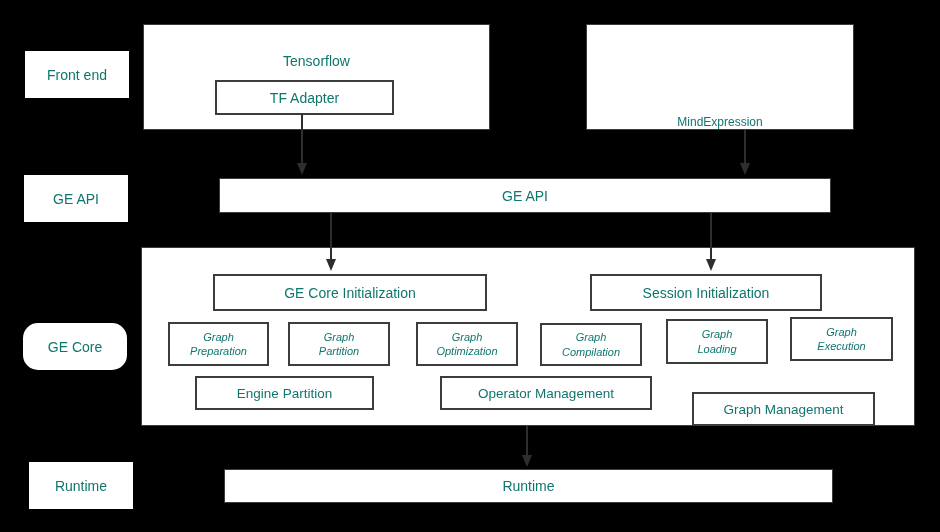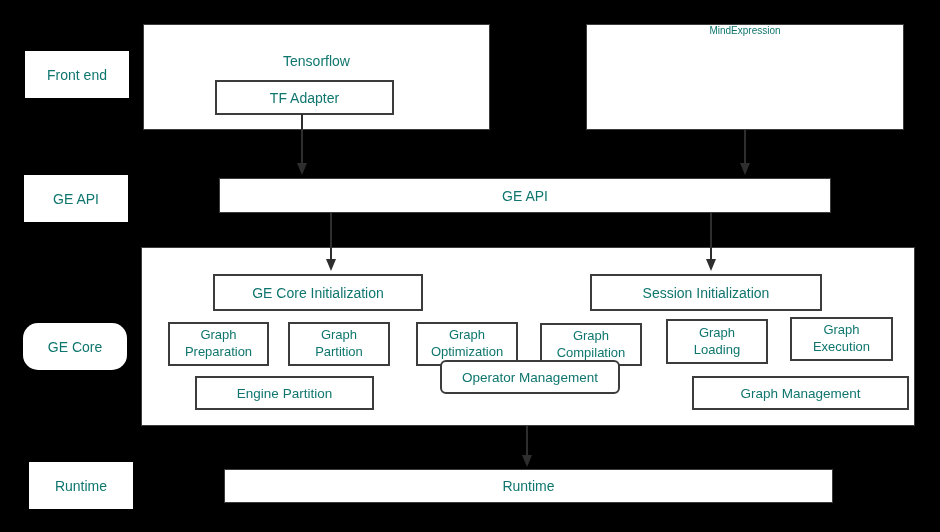--- a/index.html
+++ b/index.html
@@ -29,22 +29,22 @@
   #lbl-runtime  { left: 29px;  top: 462px; }
 
   
   .obox {
     position: absolute;
     background: #ffffff;
     border: 1.5px solid #3c3c3c;
     box-sizing: border-box;
   }
   #box-tensorflow { left: 143px; top: 24px;  width: 347px; height: 106px; }
-  #box-mindexp    { left: 586px; top: 24px;  width: 318px; height: 106px;
-                    display: flex; align-items: flex-start; justify-content: center; font-size: 10px; }
+  #box-mindexp    { left: 586px; top: 24px;  width: 268px; height: 106px;
+                    display: flex; align-items: flex-end; justify-content: center; font-size: 12px; }
   #bar-geapi      { left: 219px; top: 178px; width: 612px; height: 35px;
                     display: flex; align-items: center; justify-content: center; font-size: 14px; }
   #box-gecore     { left: 141px; top: 247px; width: 774px; height: 179px; }
   #bar-runtime    { left: 224px; top: 469px; width: 609px; height: 34px;
                     display: flex; align-items: center; justify-content: center; font-size: 14px; }
 
   .tf-title {
     position: absolute;
     left: 0; top: 28px; width: 100%;
     text-align: center;
@@ -57,36 +57,36 @@
     border: 2px solid #3c3c3c;
     box-sizing: border-box;
     display: flex;
     align-items: center;
     justify-content: center;
     text-align: center;
     font-size: 14px;
   }
   #box-tfadapter { left: 71px;  top: 55px; width: 179px; height: 35px; }
 
-  #box-geinit    { left: 71px;  top: 26px; width: 210px; height: 37px; }
+  #box-geinit    { left: 71px;  top: 26px; width: 274px; height: 37px; }
   #box-sessinit  { left: 448px; top: 26px; width: 232px; height: 37px; }
 
-  .module { font-size: 13px; line-height: 1.28; }
+  .module { font-size: 11px; line-height: 1.28; font-style: italic; }
   .module .mtxt { white-space: pre-line; }
   #mod-prep  { left: 26px;  top: 74px; width: 101px; height: 44px; }
   #mod-part  { left: 146px; top: 74px; width: 102px; height: 44px; }
   #mod-opt   { left: 274px; top: 74px; width: 102px; height: 44px; }
   #mod-comp  { left: 398px; top: 75px; width: 102px; height: 43px; }
   #mod-load  { left: 524px; top: 71px; width: 102px; height: 45px; }
   #mod-exec  { left: 648px; top: 69px; width: 103px; height: 44px; }
 
   .manager { font-size: 13.5px; }
   #mgr-engine   { left: 53px;  top: 128px; width: 179px; height: 34px; }
-  #mgr-operator { left: 298px; top: 112px; width: 180px; height: 34px; border-radius: 6px; }
-  #mgr-graph    { left: 550px; top: 128px; width: 217px; height: 34px; }
+  #mgr-operator { left: 298px; top: 128px; width: 212px; height: 34px; }
+  #mgr-graph    { left: 550px; top: 144px; width: 183px; height: 34px; }
 
   
   .arrow {
     position: absolute;
     width: 2px;
     background: #2e2e2e;
   }
   .arrow::after {
     content: "";
     position: absolute;

